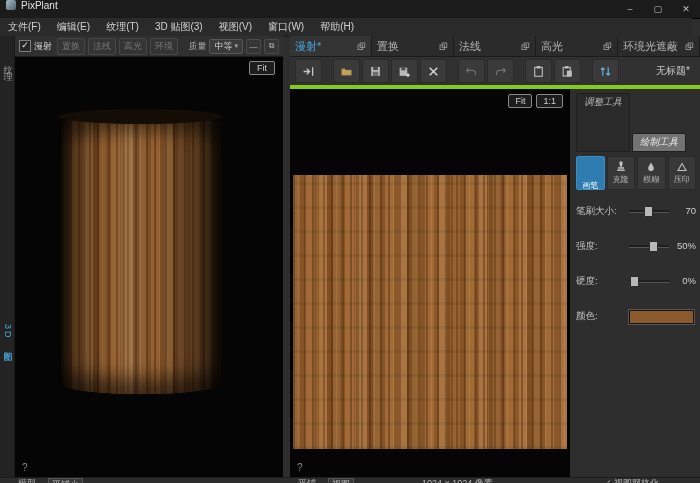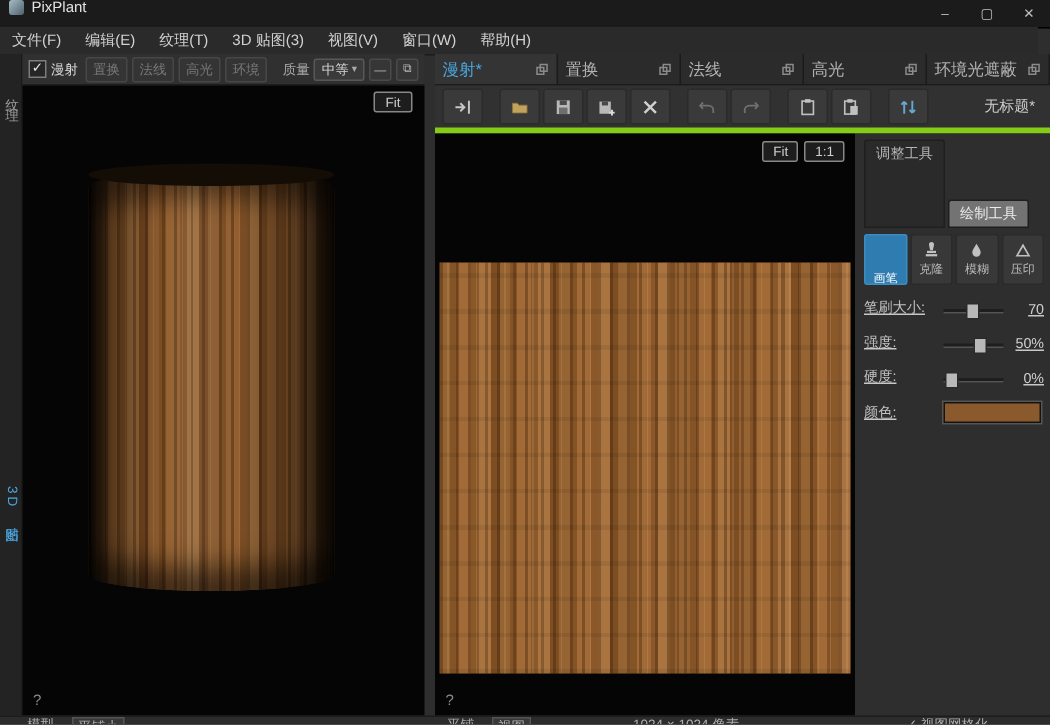--- a/index.html
+++ b/index.html
@@ -65,27 +65,27 @@
     position:absolute;left:3px;top:86px;width:274px;height:274px;
     background:
       repeating-linear-gradient(0deg,rgba(0,0,0,.07) 0 3px,rgba(0,0,0,0) 3px 24px),
       repeating-linear-gradient(90deg,rgba(55,28,8,.35) 0 2px,rgba(0,0,0,0) 2px 5px,rgba(255,225,180,.12) 5px 6px,rgba(0,0,0,0) 6px 11px,rgba(48,22,5,.28) 11px 13px,rgba(0,0,0,0) 13px 19px),
       repeating-linear-gradient(90deg,#966332 0 7px,#855426 7px 12px,#a16a36 12px 21px,#8a5829 21px 26px,#aa7440 26px 34px,#7e4e22 34px 40px);
   }
   .vsplit{width:2px;flex:none;background:#2e2e2e;}
 
   
   .sidebar{flex:1;background:#2e2e2e;padding:3px 4px;display:flex;flex-direction:column;font-size:9.5px;min-width:0;}
-  .sbtabs{display:flex;gap:2px;margin:1px 0 3px;}
+  .sbtabs{display:flex;gap:2px;margin:1px 0 3px;font-style:italic;}
   .sbtab{padding:2px 7px;background:#2a2a2a;border:1px solid #1f1f1f;color:#b5b5b5;border-radius:2px 2px 0 0;}
   .sbtab.active{background:#737373;color:#ececec;margin-top:40px;}
   .toolsrow{display:flex;gap:2px;margin:1px 0 4px;}
   .tool{flex:1;height:32px;background:#383838;border:1px solid #2a2a2a;display:flex;flex-direction:column;align-items:center;justify-content:center;gap:1px;font-size:8px;color:#b8b8b8;border-radius:2px;min-width:0;overflow:hidden;}
   .tool.active{background:#2e7cb0;color:#fff;border-color:#3b8cc0;gap:24px;}
-  .prow{display:flex;align-items:flex-end;gap:3px;margin:5px 0;text-decoration:underline;}
+  .prow{display:flex;align-items:flex-start;gap:3px;margin:11px 0;}
   .plabel{width:50px;flex:none;color:#c2c2c2;}
   .slider{position:relative;flex:1;height:11px;}
   .slider::before{content:'';position:absolute;left:0;right:0;top:5px;height:2px;background:#1e1e1e;border-bottom:1px solid #555;}
   .handle{position:absolute;top:1px;width:7px;height:9px;background:#b8b8b8;border:1px solid #2a2a2a;border-radius:1px;}
   .pval{width:24px;flex:none;text-align:right;color:#d0d0d0;}
   .radio{width:9px;height:9px;border-radius:50%;border:1px solid #8a8a8a;background:#222;display:inline-flex;align-items:center;justify-content:center;flex:none;}
   .radio .dot{width:4px;height:4px;border-radius:50%;background:#e2e2e2;display:none;}
   .radio.sel .dot{display:block;}
   .rlab{margin:0 6px 0 3px;color:#c2c2c2;}
   .swatch{flex:1;height:12px;border:1px solid #141414;box-shadow:0 0 0 1px #555;margin-right:2px;}

